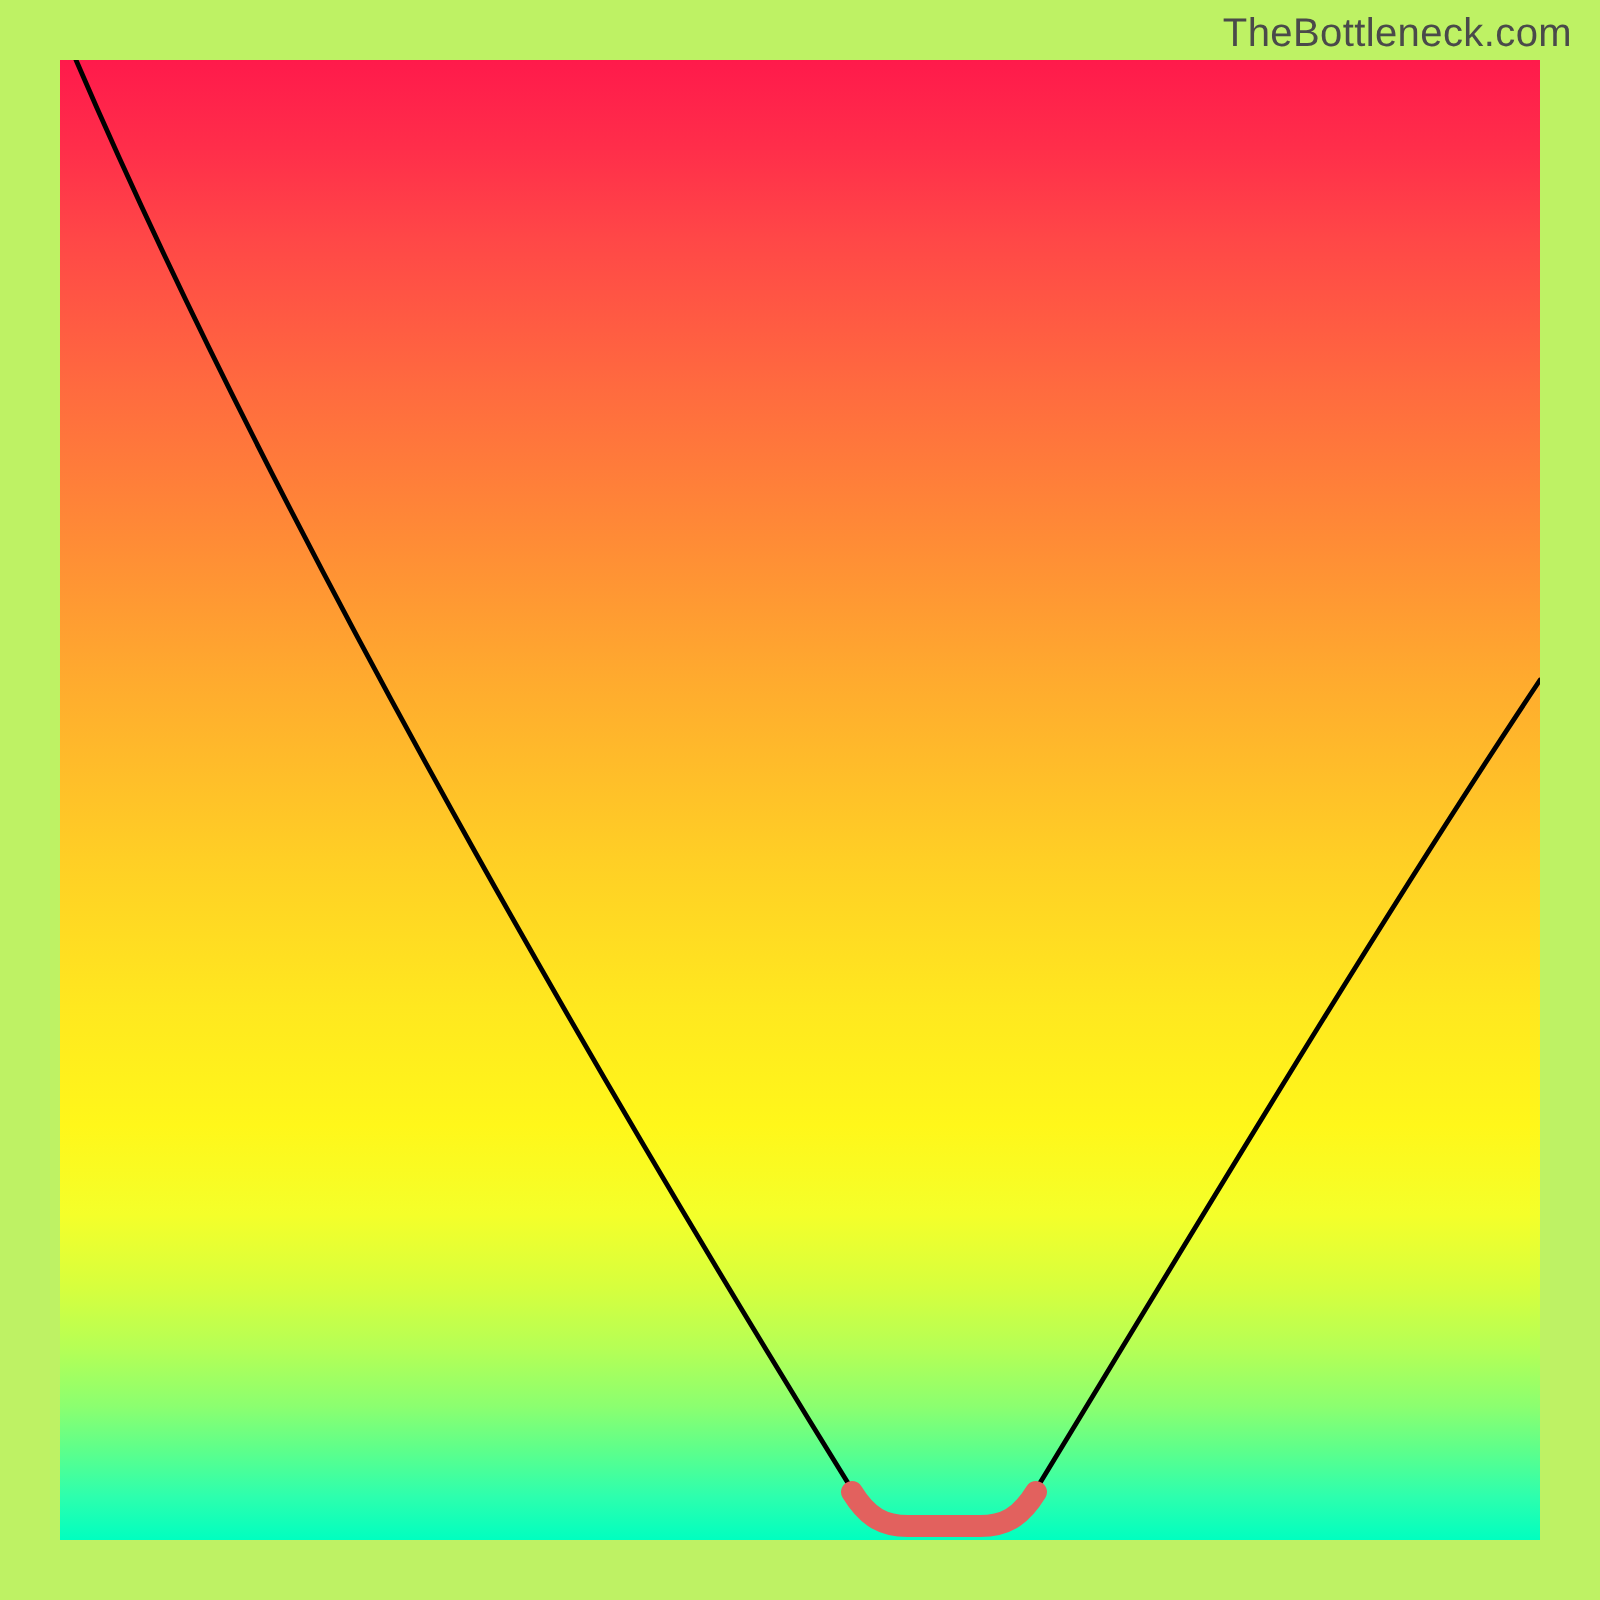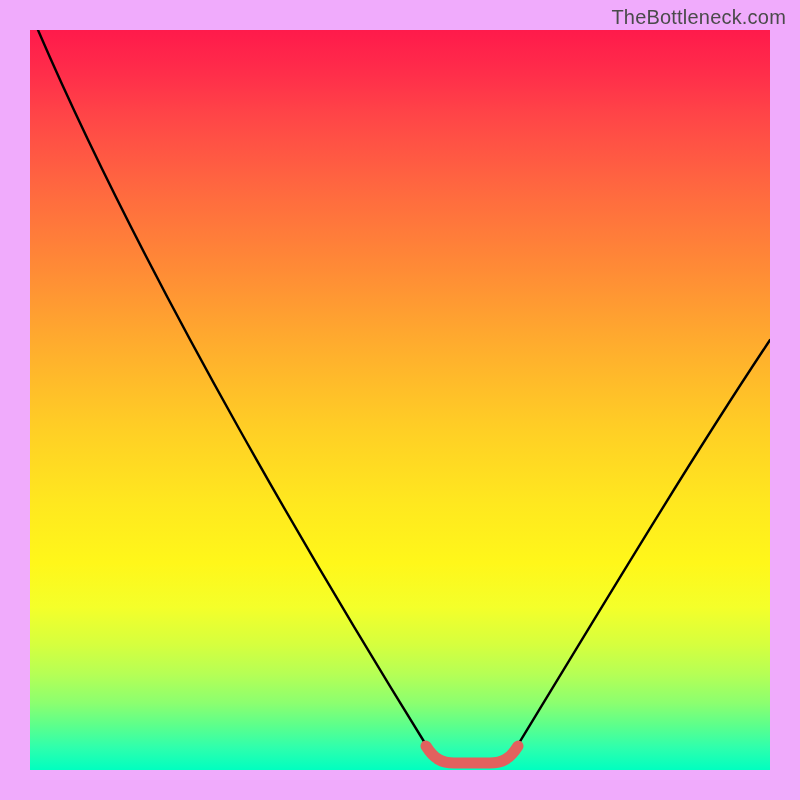--- a/index.html
+++ b/index.html
@@ -8,21 +8,21 @@
     width: 800px;
     height: 800px;
     overflow: hidden;
     background: #000;
     font-family: Arial, Helvetica, sans-serif;
   }
   .frame {
     position: relative;
     width: 800px;
     height: 800px;
-    background: #f0abfc;
+    background: #bef264;
   }
   .plot-area {
     position: absolute;
     left: 30px;
     top: 30px;
     width: 740px;
     height: 740px;
     overflow: hidden;
   }
   .gradient-bg {

